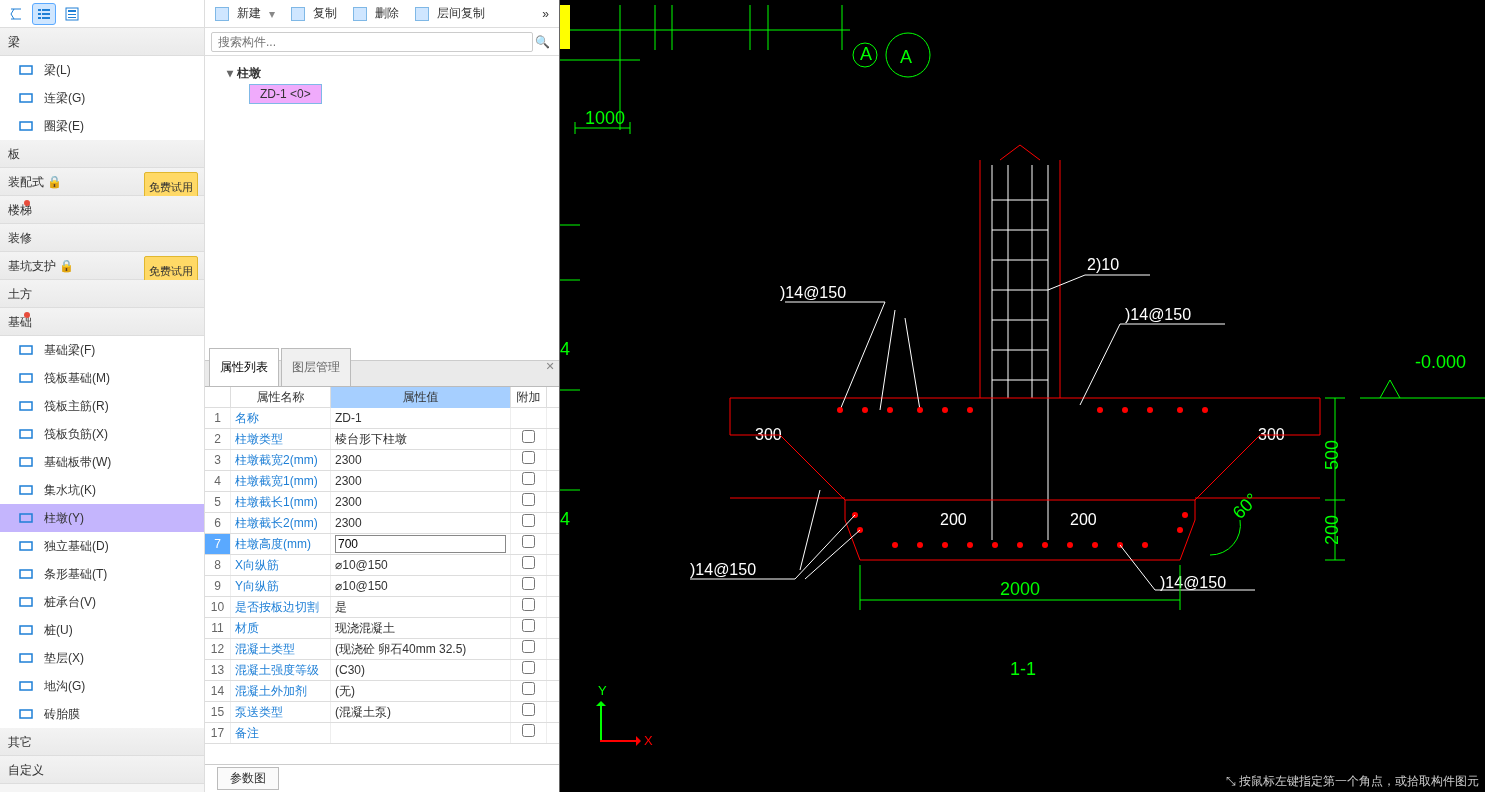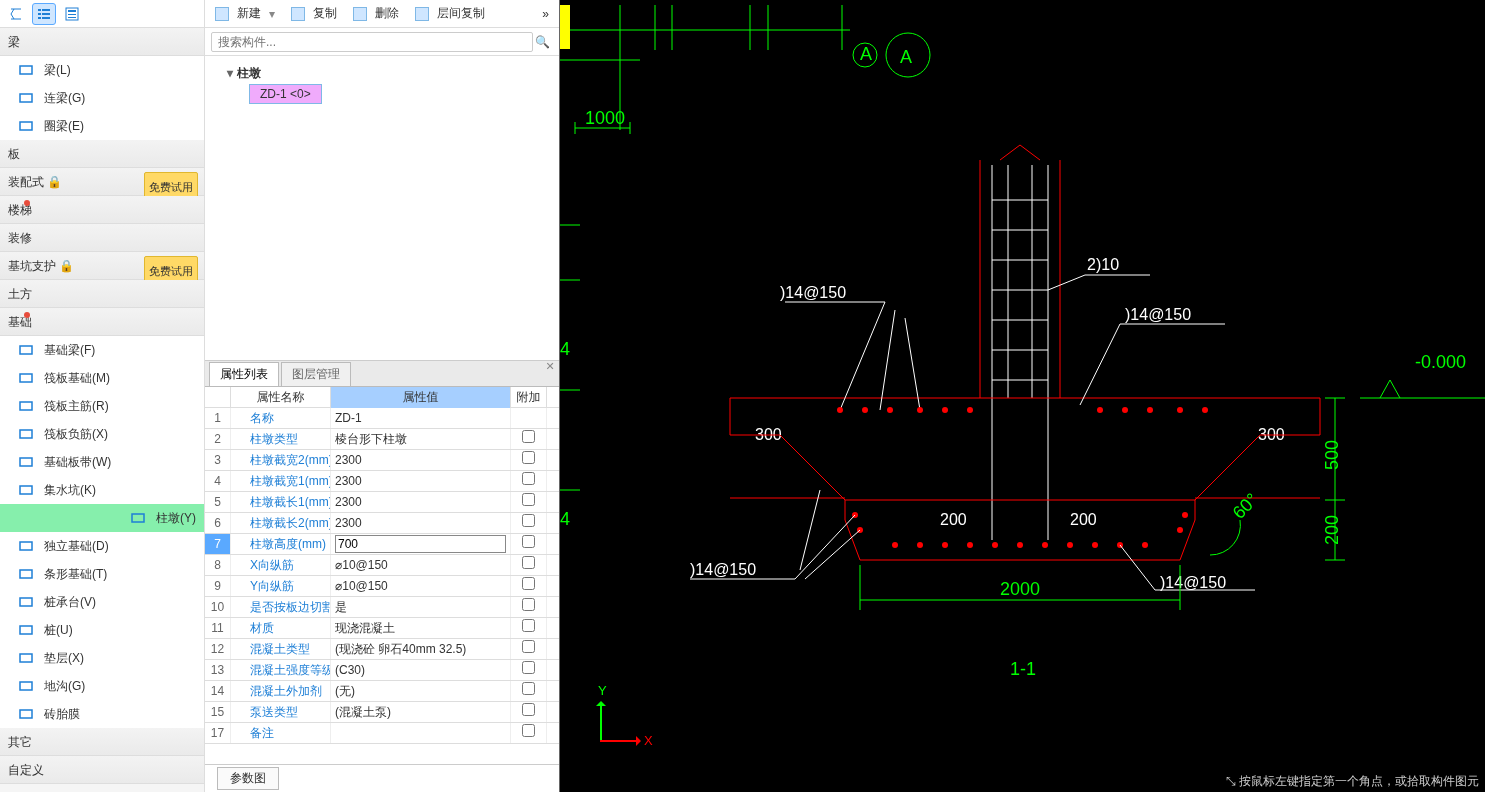--- a/index.html
+++ b/index.html
@@ -5,48 +5,48 @@
 * { box-sizing: border-box; margin: 0; padding: 0; font-family: "Microsoft YaHei", Arial, sans-serif; }
 body { width: 1485px; height: 792px; overflow: hidden; display: flex; background: #fff; font-size: 12px; color: #333; }
 .left-panel { width: 205px; background: #f5f5f5; display: flex; flex-direction: column; border-right: 1px solid #ddd; }
 .top-icons { height: 28px; display: flex; align-items: center; gap: 4px; padding: 2px 4px; background: #fff; border-bottom: 1px solid #ddd; }
 .top-icon-btn { width: 24px; height: 22px; display: flex; align-items: center; justify-content: center; border-radius: 3px; }
 .top-icon-btn.active { background: #cfe6ff; border: 1px solid #5aa9ff; }
 .cat-header { position: relative; height: 28px; line-height: 28px; padding: 0 8px; background: linear-gradient(#f3f3f3,#eaeaea); border-bottom: 1px solid #ddd; cursor: pointer; }
 .cat-header .dot { position: absolute; top: 4px; left: 24px; width: 6px; height: 6px; border-radius: 50%; background: #e74c3c; }
 .cat-badge { position: absolute; right: 6px; top: 4px; background: #ffd966; border: 1px solid #e0b72f; padding: 0 4px; font-size: 11px; border-radius: 2px; }
 .cat-item { height: 28px; line-height: 28px; padding: 0 8px 0 18px; display: flex; align-items: center; gap: 10px; background: #fff; cursor: pointer; }
-.cat-item.selected { background: #86efac; justify-content: flex-end; }
+.cat-item.selected { background: #c4b5fd; }
 .cat-item .ico { width: 16px; height: 16px; display: inline-flex; align-items: center; justify-content: center; color: #1e7fd6; }
 .left-scroll { overflow-y: auto; flex: 1; }
 .middle-panel { width: 355px; display: flex; flex-direction: column; background: #fff; border-right: 1px solid #666; }
 .mid-toolbar { height: 28px; display: flex; align-items: center; gap: 8px; padding: 2px 6px; background: #fff; border-bottom: 1px solid #ddd; }
 .mid-btn { display: flex; align-items: center; gap: 8px; padding: 2px 4px; cursor: pointer; border-radius: 2px; }
 .mid-btn .ico { width: 14px; height: 14px; display: inline-block; background: #cfe6ff; border: 1px solid #7fb8e6; }
 .mid-toolbar .more { margin-left: auto; padding: 0 4px; cursor: pointer; }
 .search-row { height: 28px; display: flex; align-items: center; padding: 3px 6px; border-bottom: 1px solid #ddd; }
 .search-row input { flex: 1; height: 20px; border: 1px solid #ccc; border-radius: 2px; padding: 0 6px; font-size: 12px; }
 .search-row .mag { width: 20px; text-align: center; color: #888; }
 .tree { flex: 1; overflow: auto; padding: 6px 4px; }
 .tree-row { height: 22px; line-height: 22px; padding-left: 18px; cursor: pointer; font-weight: bold; }
 .tree-row .arrow { display: inline-block; width: 10px; color: #666; }
 .tree-child { margin-left: 40px; padding: 2px 10px; background: #f0abfc; border: 1px solid #7fb8e6; border-radius: 0; width: max-content; }
 .prop-wrap { height: 432px; display: flex; flex-direction: column; border-top: 1px solid #ccc; position: relative; }
 .prop-close { position: absolute; top: -1px; right: 2px; width: 14px; height: 14px; font-size: 11px; text-align: center; color: #888; cursor: pointer; }
 .tabs { height: 26px; display: flex; align-items: flex-end; background: #eaeaea; border-bottom: 1px solid #bbb; padding-left: 4px; gap: 2px; }
-.tab { padding: 3px 10px; background: #f0f0f0; border: 1px solid #bbb; border-bottom: none; cursor: pointer; color: #666; }
+.tab { padding: 10px 10px; background: #f0f0f0; border: 1px solid #bbb; border-bottom: none; cursor: pointer; color: #666; }
 .tab.active { background: #fff; color: #000; }
 .prop-table { flex: 1; overflow-y: auto; position: relative; }
 .prop-head, .prop-row { display: grid; grid-template-columns: 26px 100px 180px 36px; border-bottom: 1px solid #ddd; height: 21px; align-items: center; }
 .prop-head { background: #fff; position: sticky; top: 0; }
 .prop-head > div { border-right: 1px solid #ddd; text-align: center; height: 100%; line-height: 21px; }
 .prop-head .val { background: #a6cfff; }
 .prop-row > div { border-right: 1px solid #eee; padding: 0 4px; height: 100%; line-height: 21px; overflow: hidden; white-space: nowrap; }
 .prop-row .idx { text-align: center; background: #fff; color: #666; }
-.prop-row .name { color: #1e7fd6; margin-left: 15px; }
+.prop-row .name { color: #1e7fd6; }
 .prop-row .chk { text-align: center; }
 .prop-row .chk input { pointer-events: auto; }
 .prop-row.selected .idx { background: #5aa9ff; color: #fff; }
 .prop-row.selected .val input { width: 100%; height: 18px; border: 1px solid #888; padding: 0 2px; font-size: 12px; }
 .prop-footer { height: 28px; border-top: 1px solid #ccc; display: flex; align-items: center; padding: 6px 12px; }
 .prop-footer .btn { padding: 2px 12px; border: 1px solid #bbb; background: #fafafa; cursor: pointer; }
 .canvas { flex: 1; background: #000; position: relative; overflow: hidden; }
 .canvas svg { position: absolute; top: 0; left: 0; }
 .status-bar { position: absolute; bottom: 0; right: 6px; color: #ccc; font-size: 12px; height: 22px; line-height: 22px; }
 .axis { position: absolute; left: 40px; bottom: 50px; }

